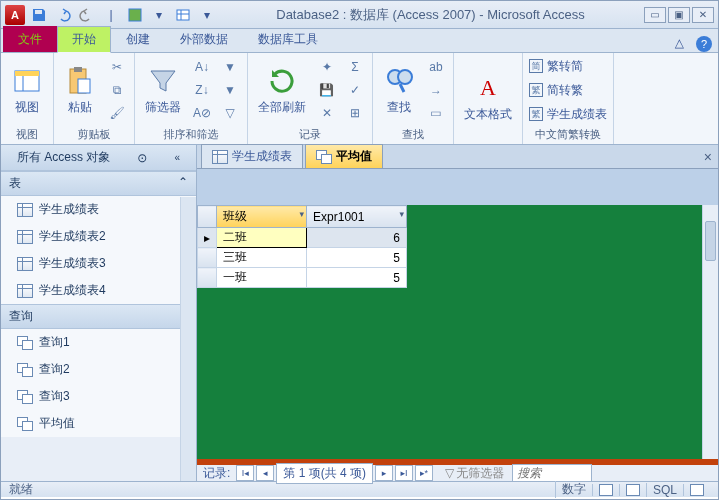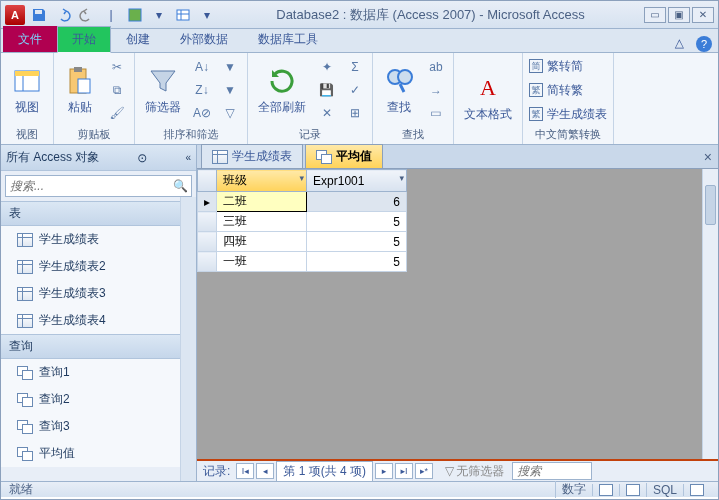--- a/index.html
+++ b/index.html
@@ -9,71 +9,71 @@
 .titlebar .qat { display: flex; gap: 4px; align-items: center; }
 .titlebar .title { flex: 1; text-align: center; color: #4b6184; font-size: 13px; }
 .titlebar .wbtns { display: flex; gap: 2px; }
 .qicon { width: 20px; height: 20px; display: flex; align-items: center; justify-content: center; color: #3b5998; cursor: pointer; }
 .qicon svg { width: 16px; height: 16px; }
 .access-logo { width: 20px; height: 20px; background: linear-gradient(#d44,#a00); border-radius: 2px; color: #fff; font-weight: bold; display: flex; align-items: center; justify-content: center; font-size: 11px; }
 .wbtn { width: 22px; height: 16px; border: 1px solid #8ba0bc; background: #e8eef7; display: flex; align-items: center; justify-content: center; font-size: 10px; color: #4b6184; cursor: pointer; }
 
 .tabs { height: 24px; background: #dce6f2; display: flex; align-items: flex-end; border-bottom: 1px solid #9db3ce; padding-left: 2px; }
 .tab { padding: 4px 14px; color: #3b5998; cursor: pointer; border: 1px solid transparent; border-bottom: none; }
-.tab.file { background: linear-gradient(#e94,#b00050,#900040); background: #b00050; color: #7dd3fc; }
-.tab.active { background: #22c55e; border-color: #9db3ce; border-bottom: 1px solid #f2f6fb; margin-bottom: -1px; }
+.tab.file { background: linear-gradient(#e94,#b00050,#900040); background: #b00050; color: #84cc16; }
+.tab.active { background: #bef264; border-color: #9db3ce; border-bottom: 1px solid #f2f6fb; margin-bottom: -1px; }
 .tabs .spacer { flex: 1; }
 .tabs .rt { padding: 2px 6px; color: #3b5998; cursor: pointer; }
 .help { width: 16px; height: 16px; border-radius: 50%; background: #3b7dd8; color: #fff; display: flex; align-items: center; justify-content: center; font-size: 11px; margin: 0 6px; cursor: pointer; }
 
 .ribbon { height: 92px; background: #f2f6fb; border-bottom: 1px solid #9db3ce; display: flex; }
 .group { border-right: 1px solid #c5d4e6; display: flex; flex-direction: column; padding: 2px 6px 0 6px; }
 .group .body { flex: 1; display: flex; align-items: center; gap: 6px; }
 .group .label { text-align: center; font-size: 11px; color: #4b6184; padding: 2px 0; }
 .bigbtn { display: flex; flex-direction: column; align-items: center; gap: 2px; padding: 2px 4px; cursor: pointer; color: #3b5998; }
 .bigbtn .ico { width: 32px; height: 32px; display: flex; align-items: center; justify-content: center; }
 .smallcol { display: flex; flex-direction: column; gap: 3px; }
 .smallbtn { width: 22px; height: 20px; display: flex; align-items: center; justify-content: center; color: #5a7aa8; cursor: pointer; }
 .textrow { display: flex; align-items: center; gap: 4px; color: #3b5998; cursor: pointer; white-space: nowrap; padding: 1px 0;}
 .textrow .sq { width: 14px; height: 14px; border: 1px solid #5a7aa8; display: inline-flex; align-items: center; justify-content: center; font-size: 9px; color: #5a7aa8; }
 
 .workspace { display: flex; height: 336px; }
 .navpane { width: 196px; border-right: 1px solid #9db3ce; background: #e8eef7; display: flex; flex-direction: column; }
-.navhead { background: linear-gradient(#dbe7f4,#c5d6ea); padding: 4px 5px; display: flex; align-items: center; justify-content: space-between; color: #1f3a5f; border-bottom: 1px solid #b0c4dc; }
+.navhead { background: linear-gradient(#dbe7f4,#c5d6ea); padding: 4px 16px; display: flex; align-items: center; justify-content: space-between; color: #1f3a5f; border-bottom: 1px solid #b0c4dc; }
 .navhead .chev { font-size: 10px; cursor: pointer; }
 .searchbox { margin: 4px; display: flex; border: 1px solid #9db3ce; background: #fff; }
 .searchbox input { flex: 1; border: none; outline: none; padding: 3px 4px; font-style: italic; font-size: 12px; }
 .searchbox .sbtn { width: 22px; display: flex; align-items: center; justify-content: center; color: #5a7aa8; cursor: pointer; }
 .navgroup { background: linear-gradient(#dbe7f4,#c5d6ea); padding: 3px 8px; display: flex; justify-content: space-between; color: #1f3a5f; border-top: 1px solid #b0c4dc; border-bottom: 1px solid #b0c4dc; cursor: pointer; }
 .navitems { background: #f5f8fc; }
 .navitem { display: flex; align-items: center; gap: 6px; padding: 5px 10px 5px 16px; color: #1f3a5f; cursor: pointer; }
 .tblicon { width: 16px; height: 14px; background: linear-gradient(#fff,#e0e8f2); border: 1px solid #6a8ab4; position: relative; }
 .tblicon::before { content: ""; position: absolute; top: 3px; left: 0; right: 0; height: 1px; background: #6a8ab4; }
 .tblicon::after { content: ""; position: absolute; top: 0; bottom: 0; left: 4px; width: 1px; background: #6a8ab4; }
 .qryicon { width: 16px; height: 14px; position: relative; }
 .qryicon::before, .qryicon::after { content: ""; position: absolute; width: 9px; height: 8px; border: 1px solid #6a8ab4; background: #fff; }
 .qryicon::before { top: 0; left: 0; }
 .qryicon::after { bottom: 0; right: 0; }
 
 .content { flex: 1; display: flex; flex-direction: column; background: #bcd0e8; }
 .doctabs { height: 24px; background: #c9d8ea; display: flex; align-items: flex-end; border-bottom: 1px solid #8ba0bc; padding-left: 4px; position: relative; }
 .doctab { display: flex; align-items: center; gap: 4px; padding: 3px 10px; border: 1px solid #8ba0bc; border-bottom: none; background: #dce6f2; color: #3b5998; cursor: pointer; margin-right: 2px; }
 .doctab.active { background: linear-gradient(#ffe9a8,#ffd35a); font-weight: bold; color: #000; }
 .doctabs .close { position: absolute; right: 6px; top: 4px; color: #4b6184; cursor: pointer; font-size: 14px; }
-.gridarea { flex: 1; background: #a3a3a3; overflow: auto; position: relative; }
+.gridarea { flex: 1; background: #15803d; overflow: auto; position: relative; margin-top: 36px; }
 .datagrid { background: #fff; border-collapse: collapse; }
 .datagrid th { background: linear-gradient(#f0f4fa,#d8e2ef); border: 1px solid #9db3ce; padding: 2px 6px; font-weight: normal; text-align: left; position: relative; }
 .datagrid th.sel { background: linear-gradient(#ffe9a8,#ffd35a); }
 .datagrid th .dd { position: absolute; right: 2px; top: 3px; font-size: 9px; color: #4b6184; }
 .datagrid td { border: 1px solid #c5d4e6; padding: 1px 6px; }
 .datagrid td.num { text-align: right; }
 .datagrid tr.sel td { background: #dde5ef; }
 .datagrid tr.sel td.cur { background: #ffffc0; border: 1px solid #000; }
 .rowhead { width: 14px; background: linear-gradient(#f0f4fa,#d8e2ef); border: 1px solid #9db3ce; }
-.recnav { height: 22px; background: #e8eef7; border-top: 2px solid #c2410c; display: flex; align-items: center; gap: 2px; padding: 0 6px; color: #3b5998; }
+.recnav { height: 22px; background: #e8eef7; border-top: 6px solid #c2410c; display: flex; align-items: center; gap: 2px; padding: 0 6px; color: #3b5998; }
 .recnav .lbl { margin-right: 4px; }
 .recnav .nbtn { width: 18px; height: 16px; border: 1px solid #9db3ce; background: #fff; display: flex; align-items: center; justify-content: center; font-size: 9px; cursor: pointer; }
 .recnav .recbox { border: 1px solid #9db3ce; background: #fff; padding: 1px 6px; }
 .recnav .filter { color: #888; margin-left: 10px; display: flex; align-items: center; gap: 2px; }
 .recnav input { border: 1px solid #9db3ce; padding: 1px 4px; width: 80px; outline: none; margin-left: 6px; font-style: italic; }
 
 .statusbar { height: 16px; background: linear-gradient(#e8eef7,#d6e2f0); border-top: 1px solid #9db3ce; display: flex; align-items: center; padding: 0 8px; color: #4b6184; }
 .statusbar .spacer { flex: 1; }
 .statusbar .sitem { padding: 0 6px; border-left: 1px solid #b0c4dc; cursor: pointer; display: flex; align-items: center; gap: 3px; }
 .sicon { width: 14px; height: 12px; border: 1px solid #6a8ab4; background: #fff; }
@@ -278,24 +278,20 @@
   </div>
 </div>
 
 <div class="workspace">
 
   <div class="navpane">
     <div class="navhead">
       <span>所有 Access 对象</span>
       <span>⊙</span>
       <span class="chev">«</span>
-    </div>
-    <div class="searchbox">
-      <input placeholder="搜索..." style="">
-      <div class="sbtn">🔍</div>
     </div>
     <div style="overflow:hidden; flex:1; position:relative;">
       <div class="navgroup">
         <span>表</span>
         <span class="chev">⌃</span>
       </div>
       <div class="navitems">
         <div class="navitem">
             <span class="tblicon"></span>
             <span>学生成绩表</span>
@@ -364,25 +360,20 @@
               <td class="cur">二班</td>
               <td class="num">6</td>
             </tr>
         <tr>
               <td class="rowhead"></td>
               <td>三班</td>
               <td class="num">5</td>
             </tr>
         <tr>
               <td class="rowhead"></td>
-              <td>四班</td>
-              <td class="num">5</td>
-            </tr>
-        <tr>
-              <td class="rowhead"></td>
               <td>一班</td>
               <td class="num">5</td>
             </tr>
       </tbody>
         </table>
       <div class="scrollbar-v">
           <div class="thumb"></div>
         </div>
     </div>
     <div class="recnav">

